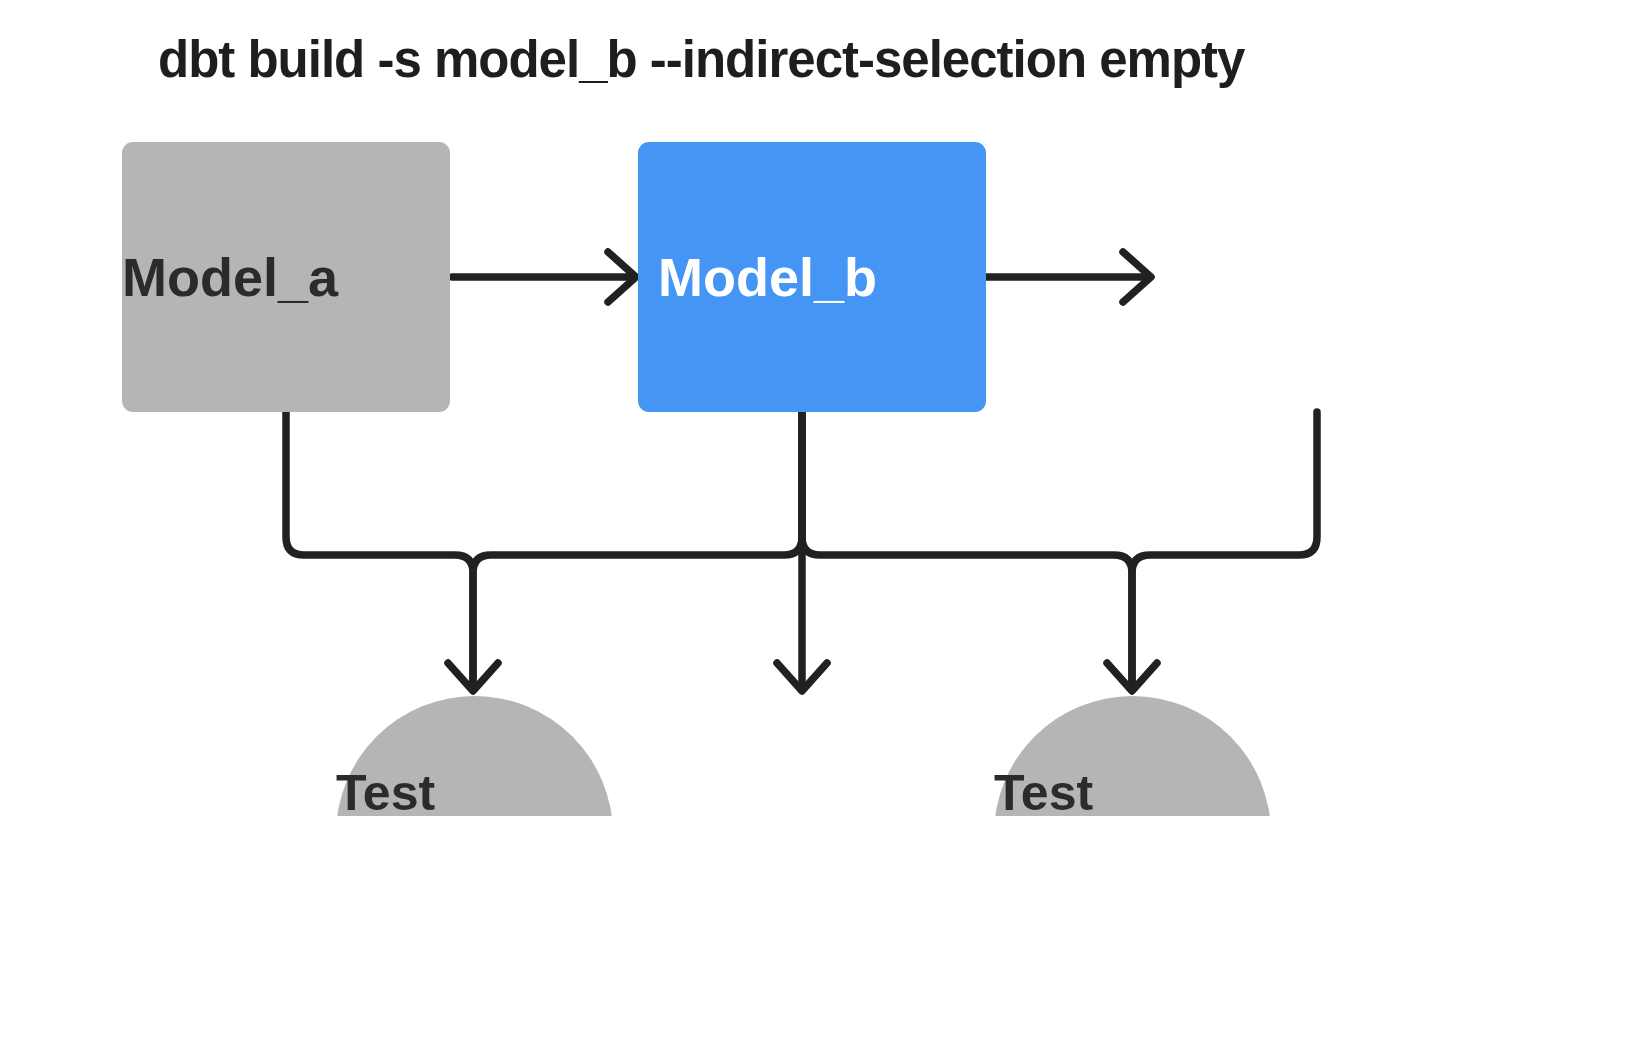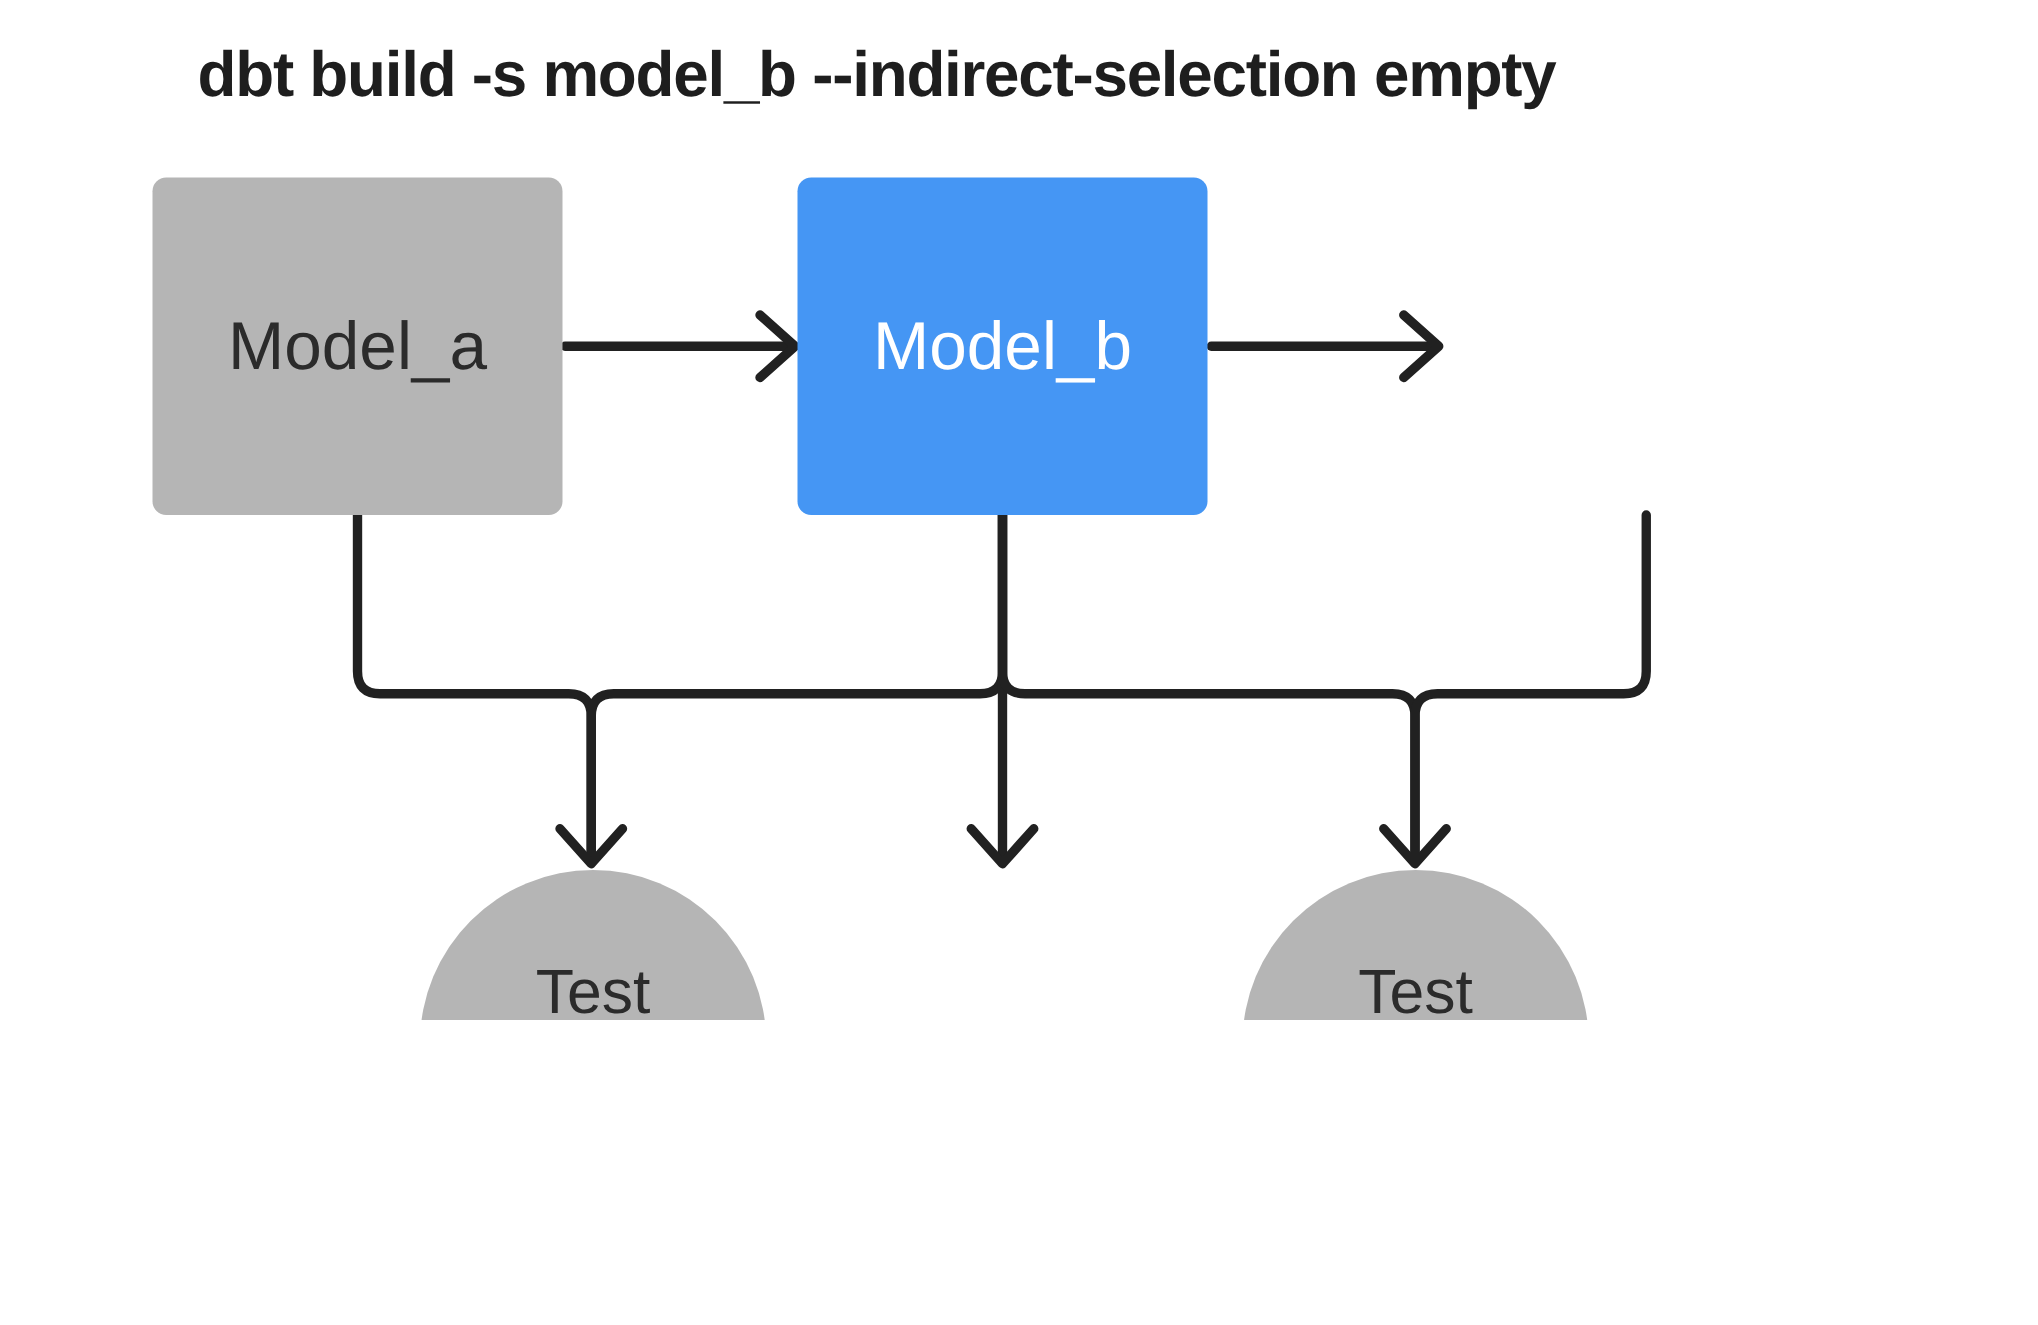--- a/index.html
+++ b/index.html
@@ -36,34 +36,36 @@
     fill: none;
     stroke: var(--edge-dark, #212121);
     stroke-width: 7.5;
     stroke-linecap: round;
     stroke-linejoin: round;
   }
   .node {
     position: absolute;
     display: flex;
     align-items: center;
-    justify-content: center;
+    justify-content: flex-start;
     text-align: center;
+    font-weight: bold;
   }
   .model {
     width: 328px;
     height: 270px;
     border-radius: 11px;
     background: var(--node-gray, #b5b5b5);
     font-size: 54px;
     color: var(--text-dark, #2b2b2b);
   }
   .model.selected {
     background: var(--node-selected-blue, #4596f4);
     color: var(--text-light, #ffffff);
+    padding-left: 20px;
   }
   .model-a { left: 122px; top: 142px; }
   .model-b { left: 638px; top: 142px; }
   .model-c { left: 1153px; top: 142px; }
   .test {
     width: 277px;
     height: 277px;
     border-radius: 50%;
     background: var(--node-gray, #b5b5b5);
     font-size: 50px;

